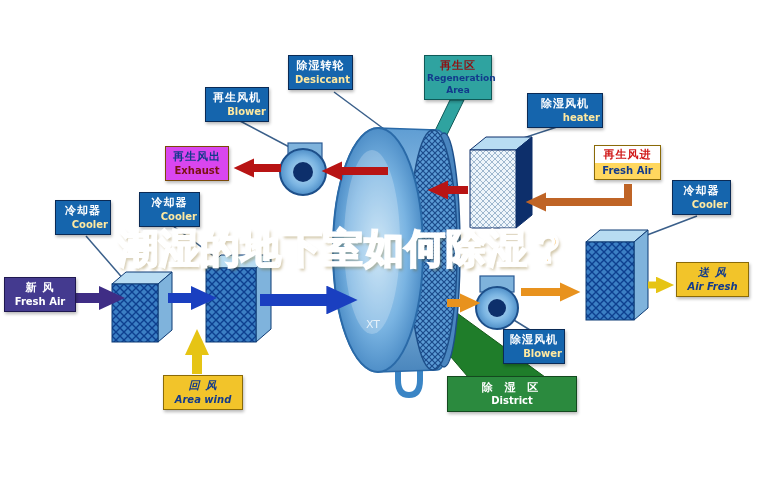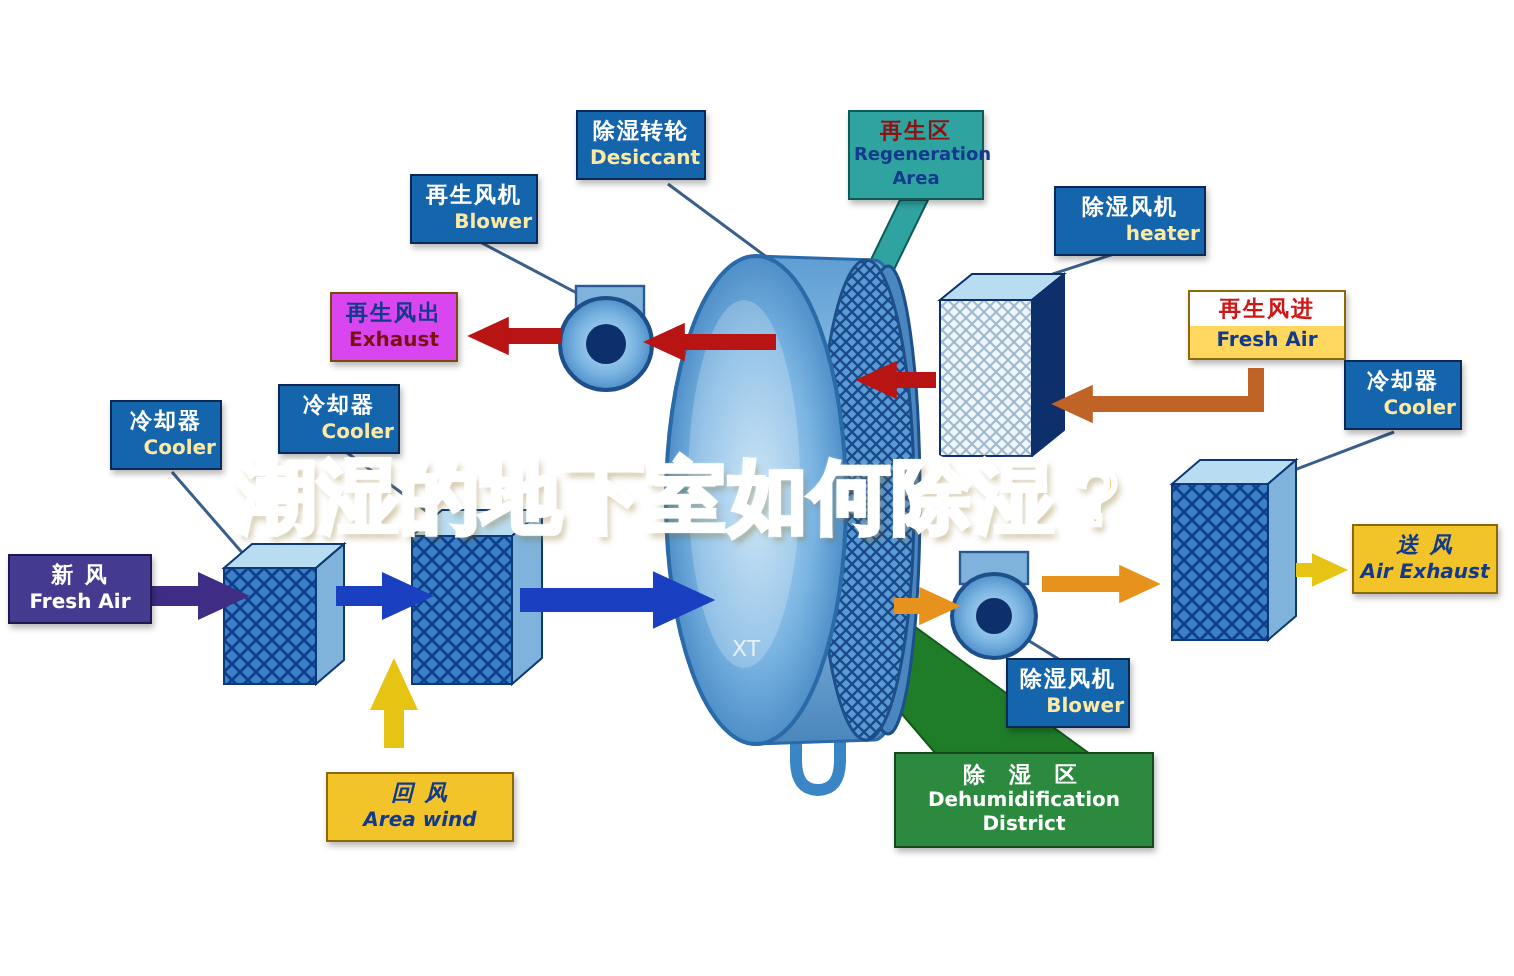--- a/index.html
+++ b/index.html
@@ -187,21 +187,21 @@
   <div class="lbl box-blue" style="left:527px;top:93px;width:76px">
     <div class="zh">除湿风机</div>
     <div class="en">heater</div>
   </div>
 
   <div class="lbl box-orange" style="left:165px;top:146px;width:64px">
     <div class="zh">再生风出</div>
     <div class="en">Exhaust</div>
   </div>
 
-  <div class="lbl box-split" style="left:594px;top:145px;width:79px">
+  <div class="lbl box-split" style="left:594px;top:145px;width:67px">
     <div class="zh">再生风进</div>
     <div class="en">Fresh Air</div>
   </div>
 
   <div class="lbl box-blue" style="left:55px;top:200px;width:56px">
     <div class="zh">冷却器</div>
     <div class="en">Cooler</div>
   </div>
 
   <div class="lbl box-blue" style="left:139px;top:192px;width:61px">
@@ -214,34 +214,33 @@
     <div class="en">Cooler</div>
   </div>
 
   <div class="lbl box-purple" style="left:4px;top:277px;width:72px">
     <div class="zh">新  风</div>
     <div class="en">Fresh Air</div>
   </div>
 
   <div class="lbl box-yellow" style="left:676px;top:262px;width:73px">
     <div class="zh">送  风</div>
-    <div class="en">Air Exhaust</div>
-  </div>
-
-  <div class="lbl box-yellow" style="left:163px;top:386px;width:94px">
+    <div class="en">Air Fresh</div>
+  </div>
+
+  <div class="lbl box-yellow" style="left:163px;top:375px;width:80px">
     <div class="zh">回  风</div>
     <div class="en">Area wind</div>
   </div>
 
   <div class="lbl box-blue" style="left:503px;top:329px;width:62px">
     <div class="zh">除湿风机</div>
     <div class="en">Blower</div>
   </div>
 
   <div class="lbl box-green" style="left:447px;top:376px;width:130px">
     <div class="zh">除 湿 区</div>
-    <div class="en">Dehumidification</div>
     <div class="en">District</div>
   </div>
 
   <div class="main-title">潮湿的地下室如何除湿？</div>
 
 </div>
 
 </body></html>

